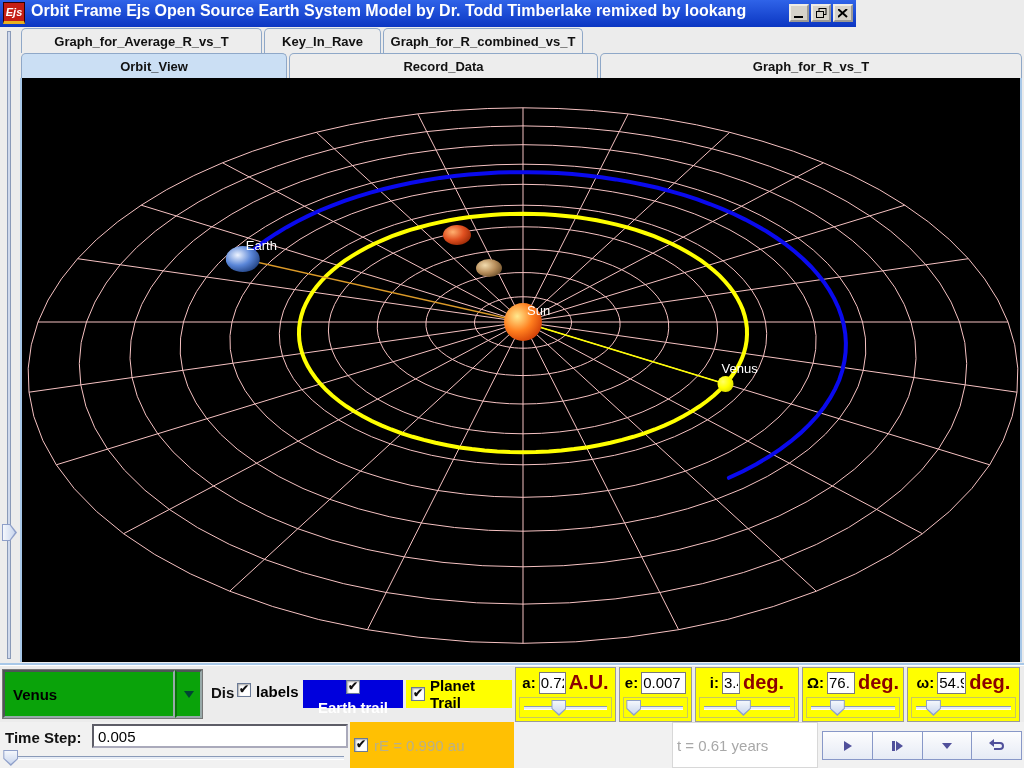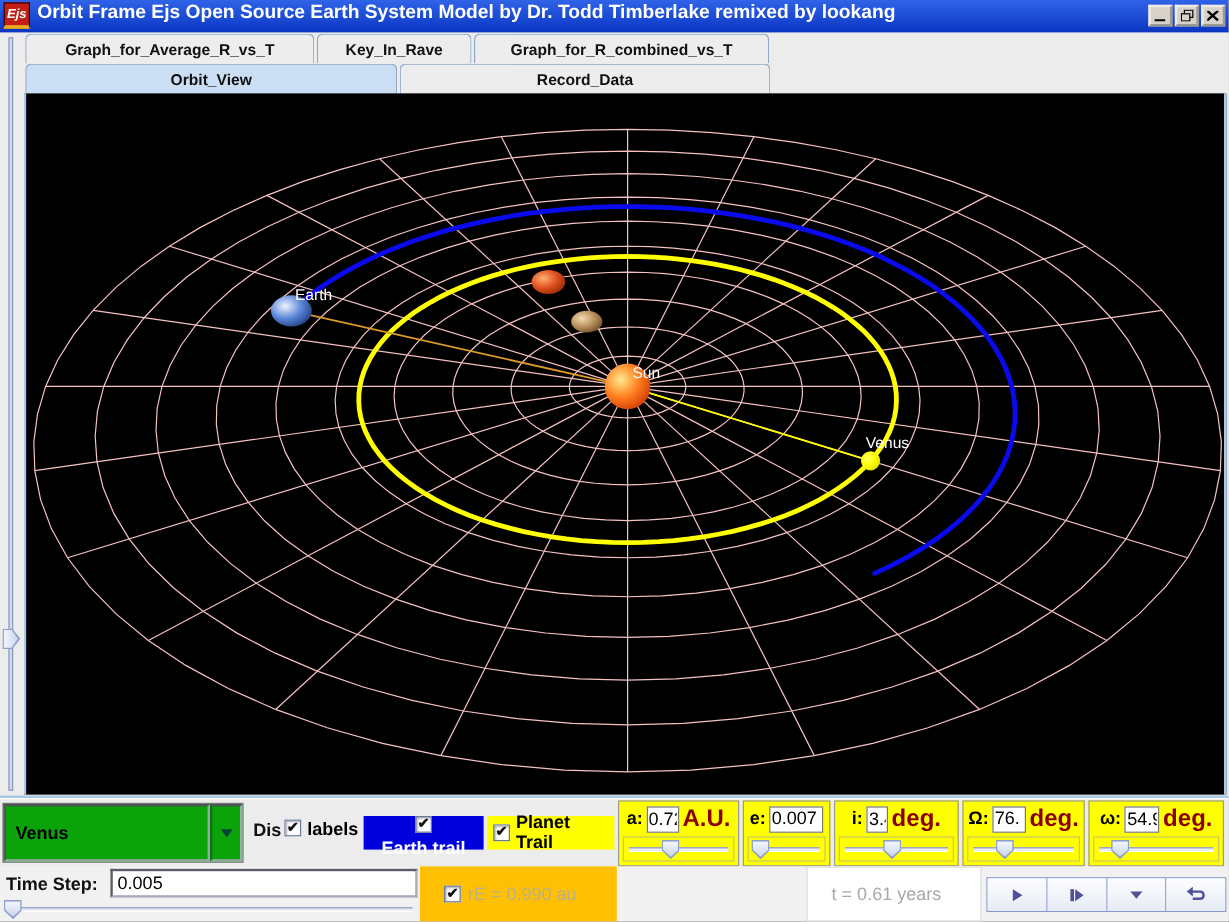--- a/index.html
+++ b/index.html
@@ -2,21 +2,21 @@
 <html><head>
 <meta charset="utf-8">
 <style>
   * { margin:0; padding:0; box-sizing:border-box; }
   html,body { width:1024px; height:768px; overflow:hidden; }
   body { font-family:"Liberation Sans", sans-serif; background:#ececec; position:relative; }
 
   #window { position:absolute; inset:0; background:#ececec; }
 
   
-  .titlebar { position:absolute; left:0; top:0; width:1024px; height:27px;
+  .titlebar { position:absolute; left:0; top:0; width:856px; height:27px;
     background:linear-gradient(180deg,#2f63e8,#0b36c2); display:flex; align-items:center; }
   .ejs-icon { position:absolute; left:3px; top:2px; width:22px; height:22px; background:#c41e14;
     border:1px solid #300; color:#fff; font-weight:bold; font-style:italic; font-size:11px;
     display:flex; align-items:center; justify-content:center; border-bottom:3px solid #e8b020; }
   .title-text { position:absolute; left:31px; top:2px; color:#fff; font-weight:bold; font-size:16px; white-space:nowrap; }
   .winbtns { position:absolute; right:3px; top:4px; display:flex; gap:2px; }
   .winbtn { width:20px; height:18px; background:#d6d2ca; border:2px outset #efece5;
     display:flex; align-items:center; justify-content:center; }
   .winbtn svg { display:block; }
 
@@ -78,21 +78,21 @@
   .pp-i { left:695px; width:104px; } .pp-i .pinput { width:18px; }
   .pp-O { left:802px; width:102px; } .pp-O .pinput { width:28px; }
   .pp-w { left:907px; width:113px; } .pp-w .pinput { width:29px; }
 
   
   .crow2 { position:absolute; left:0; top:722px; width:1024px; height:46px; background:#f1f1f1; }
   .ts-label { position:absolute; left:5px; top:7px; font-size:15px; font-weight:bold; color:#111; }
   .ts-input { position:absolute; left:92px; top:2px; width:256px; height:24px; background:#fff;
     border:2px inset #aab; font-size:15px; padding-left:4px; font-family:"Liberation Sans",sans-serif; }
   .ts-slider { position:absolute; left:0; top:26px; width:348px; height:19px; }
-  .mon { position:absolute; top:0; height:46px; display:flex; align-items:center; gap:6px; padding-left:20px;
+  .mon { position:absolute; top:0; height:46px; display:flex; align-items:center; gap:6px; padding-left:4px;
     font-size:15px; white-space:nowrap; }
   .re-panel { left:350px; width:164px; background:#ffc003; color:#b9b089; }
   .r-panel  { left:514px; width:158px; background:#ffff00; color:#4a4a4a; }
   .t-panel  { left:672px; width:146px; background:#fff; color:#a8a8a8; border:1px solid #d8d8d8; }
   .btnbar { position:absolute; left:822px; top:9px; width:200px; height:29px; display:flex; border:1px solid #8898c8; background:#eef1f8; }
   .pbbtn { flex:1; border-right:1px solid #8898c8; background:linear-gradient(180deg,#fdfdfe,#e6ebf5);
     display:flex; align-items:center; justify-content:center; color:#50509b; }
   .pbbtn:last-child { border-right:none; }
   .pbbtn svg { display:block; }
 </style>
@@ -120,26 +120,27 @@
         <svg width="10" height="9">
           <line x1="0" y1="0" x2="9" y2="8" stroke="#000" stroke-width="2"></line>
           <line x1="9" y1="0" x2="0" y2="8" stroke="#000" stroke-width="2"></line>
         </svg>
       </div>
     </div>
   </div>
 
   <div class="tabrow tabrow1">
     <div class="tab" style="width:241px">Graph_for_Average_R_vs_T</div>
-    <div class="tab" style="width:129px">Key_In_Rave</div>
-    <div class="tab" style="width:246px">Graph_for_R_combined_vs_T</div>
+    <div class="tab" style="width:117px">Key_In_Rave</div>
+    <div class="tab" style="width:200px">Graph_for_R_combined_vs_T</div>
   </div>
   <div class="tabrow tabrow2">
-    <div class="tab selected" style="width:310px">Orbit_View</div>
+    <div class="tab selected" style="width:266px">Orbit_View</div>
     <div class="tab" style="width:309px">Record_Data</div>
+    <div class="tab" style="width:422px">Graph_for_R_vs_T</div>
   </div>
 
   <div class="viewport">
     <div class="vslider">
       <div class="groove"></div>
       <div class="vthumb" style="top: calc(80.5% - 14.49px);"></div>
     </div>
     <div class="orbit-panel">
       <svg id="scene" width="998" height="584" style="background: rgb(0, 0, 0);">
           <defs>

